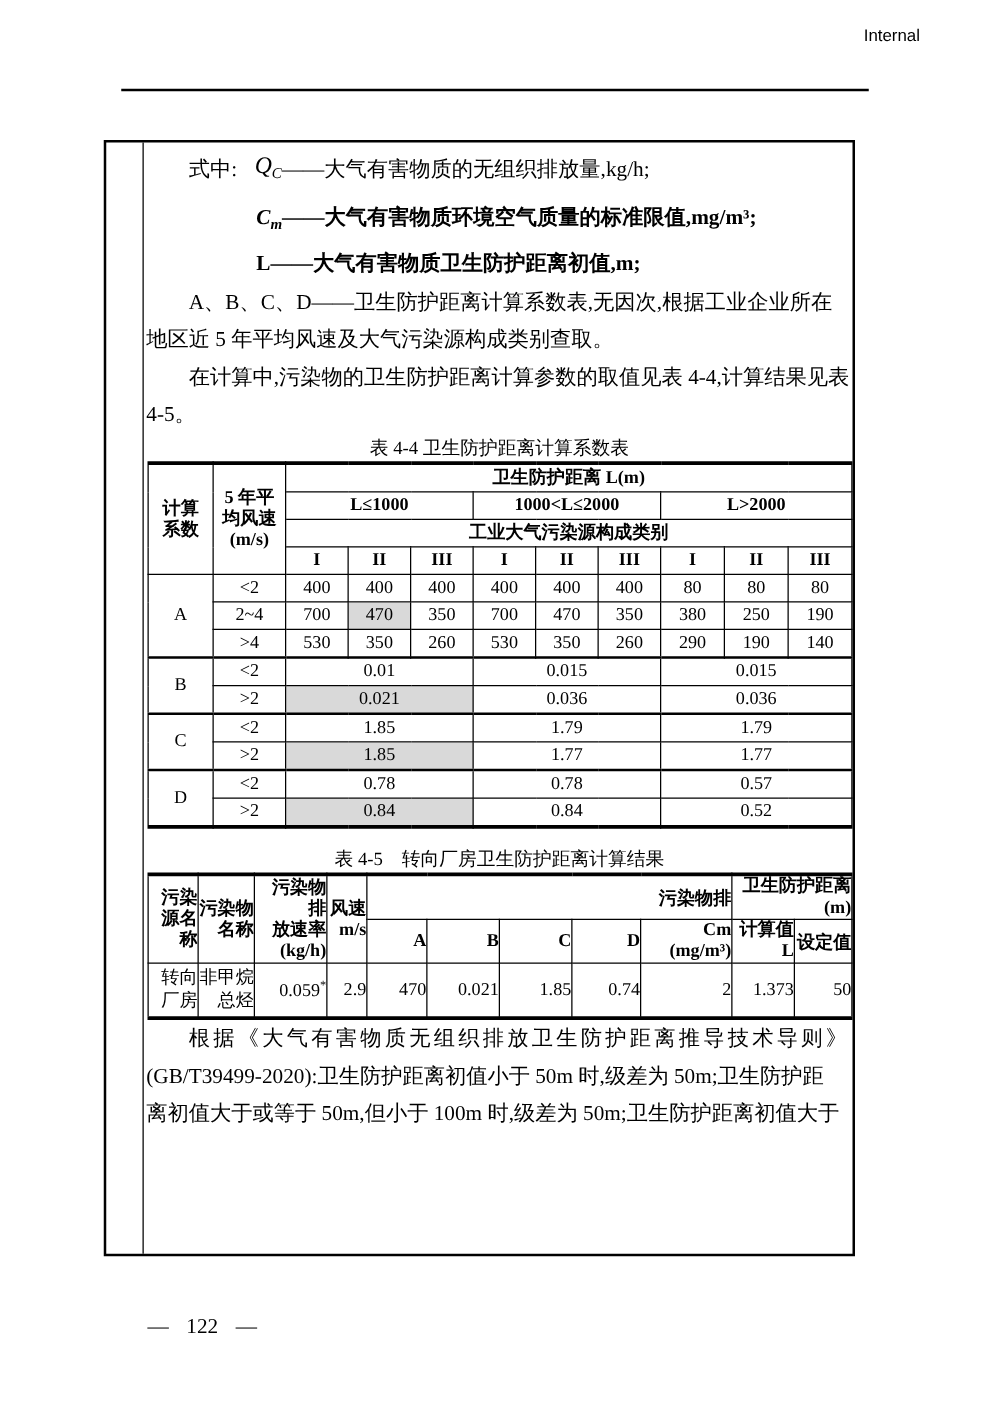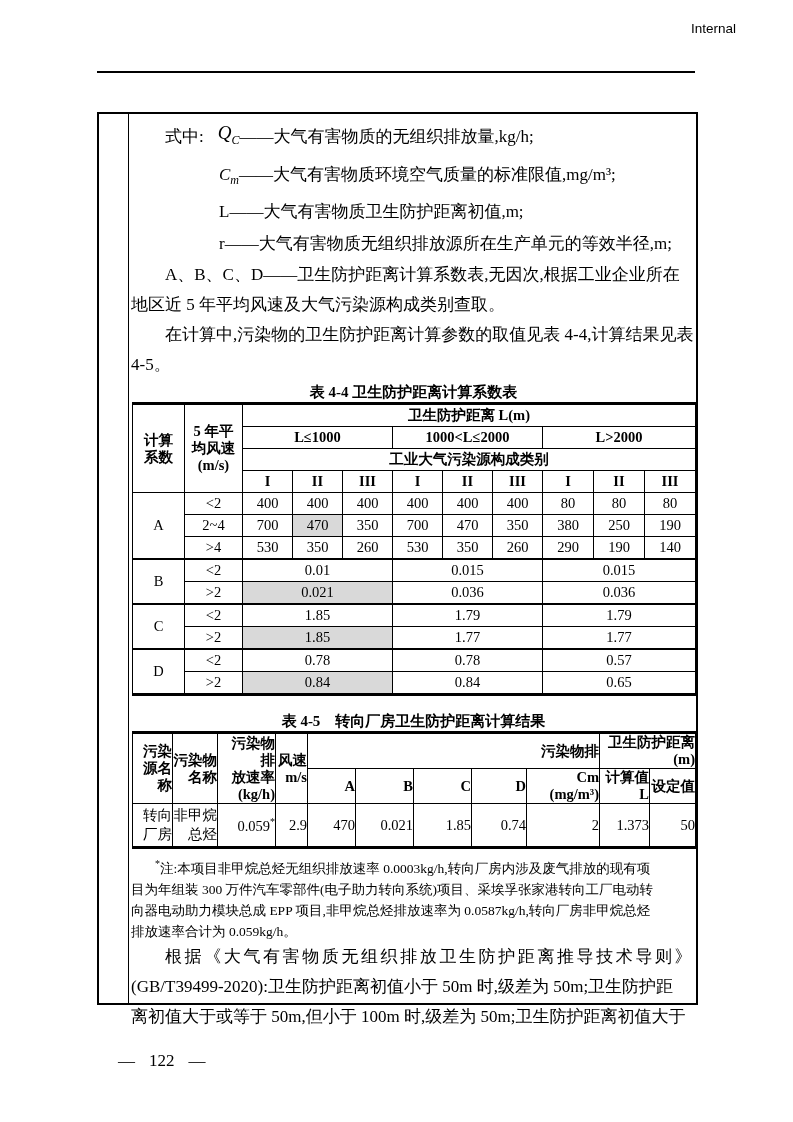--- a/index.html
+++ b/index.html
@@ -6,40 +6,40 @@
   html,body { width:793px; height:1122px; background:#ffffff; color:#000;
     font-family:"Liberation Serif","DejaVu Serif",serif; }
   body { position:relative; overflow:hidden; }
 
   .internal { position:absolute; top:21px; right:57px; font-size:13.5px;
     font-family:"Liberation Sans","DejaVu Sans",sans-serif; }
 
   .header-rule { position:absolute; left:97px; top:71px; width:598px;
     border-top:2px solid #000; }
 
-  .outer { position:absolute; left:97px; top:112px; width:601px; height:893px;
+  .outer { position:absolute; left:83px; top:112px; width:601px; height:893px;
     border:2px solid #000; }
   .gutter { position:absolute; left:29px; top:0; bottom:0; width:0;
     border-left:1px solid #000; }
   .content { position:absolute; left:30px; top:0; right:0; bottom:0;
     padding:6px 0 0 2px; font-size:17px; }
 
   .def-line { line-height:32px; white-space:nowrap; }
   .def-line.l1 { padding-left:34px; }
-  .def-line.ln { padding-left:88px; }
+  .def-line.ln { padding-left:88px;font-weight:bold; }
   .sym { font-style:italic; }
   .sym.q { font-size:19px; position:relative; top:-3px; }
   .sym sub { font-size:12px; }
   .lead { margin-right:14px; }
 
   .para-line { line-height:30px; }
   .indent { padding-left:34px; }
   .spread { letter-spacing:2.6px; }
 
-  .tbl-title { text-align:center; font-weight:bold; font-size:15px;
+  .tbl-title { text-align:center; font-weight:normal; font-size:15px;
     line-height:20px; margin-top:2px; }
   .tbl-title.t45t { margin-top:15px; }
 
   table { border-collapse:collapse; table-layout:fixed; width:563px;
     margin-left:1px; text-align:center; }
   td { border:1px solid #000; padding:0; overflow:hidden; }
 
   .t44 { border-top:3px solid #000; border-bottom:3px solid #000;
     font-size:14.5px; }
   .t44 td { height:21px; line-height:21px; }
@@ -80,23 +80,20 @@
 
     <div>
       <div class="def-line l1">
         <span class="lead">式中:</span><span class="sym q"><span>Q</span><sub>C</sub></span><span>——大气有害物质的无组织排放量,kg/h;</span>
       </div>
       <div class="def-line ln">
         <span class="sym"><span>C</span><sub>m</sub></span><span>——大气有害物质环境空气质量的标准限值,mg/m³;</span>
       </div>
       <div class="def-line ln">
         <span><span>L</span></span><span>——大气有害物质卫生防护距离初值,m;</span>
-      </div>
-      <div class="def-line ln">
-        <span><span>r</span></span><span>——大气有害物质无组织排放源所在生产单元的等效半径,m;</span>
       </div>
       <div class="para-line indent">A、B、C、D——卫生防护距离计算系数表,无因次,根据工业企业所在</div>
       <div class="para-line">地区近 5 年平均风速及大气污染源构成类别查取。</div>
     </div>
 
     <div>
       <div class="para-line indent">在计算中,污染物的卫生防护距离计算参数的取值见表 4-4,计算结果见表</div>
       <div class="para-line">4-5。</div>
     </div>
 
@@ -214,21 +211,21 @@
         <td rowspan="2">D</td>
         <td>&lt;2</td>
         <td colspan="3">0.78</td>
         <td colspan="3">0.78</td>
         <td colspan="3">0.57</td>
       </tr>
       <tr>
         <td>&gt;2</td>
         <td colspan="3" class="hl">0.84</td>
         <td colspan="3">0.84</td>
-        <td colspan="3">0.65</td>
+        <td colspan="3">0.52</td>
       </tr>
     </tbody>
       </table>
 
     <div class="tbl-title t45t">表 4-5　转向厂房卫生防护距离计算结果</div>
     <table class="t45">
       <colgroup>
         <col style="width:40px">
           <col style="width:45px">
           <col style="width:58px">
@@ -297,26 +294,20 @@
         <td>0.021</td>
         <td>1.85</td>
         <td>0.74</td>
         <td>2</td>
         <td>1.373</td>
         <td>50</td>
       </tr>
     </tbody>
       </table>
 
-    <div class="footnote">
-      <div class="fl first"><span class="fn-sup">*</span><span>注:本项目非甲烷总烃无组织排放速率 0.0003kg/h,转向厂房内涉及废气排放的现有项</span></div>
-      <div class="fl">目为年组装 300 万件汽车零部件(电子助力转向系统)项目、采埃孚张家港转向工厂电动转</div>
-      <div class="fl">向器电动助力模块总成 EPP 项目,非甲烷总烃排放速率为 0.0587kg/h,转向厂房非甲烷总烃</div>
-      <div class="fl">排放速率合计为 0.059kg/h。</div>
-    </div>
 
     <div class="para2">
       <div class="para-line indent spread">根据《大气有害物质无组织排放卫生防护距离推导技术导则》</div>
       <div class="para-line">(GB/T39499-2020):卫生防护距离初值小于 50m 时,级差为 50m;卫生防护距</div>
       <div class="para-line">离初值大于或等于 50m,但小于 100m 时,级差为 50m;卫生防护距离初值大于</div>
     </div>
 
   </div>
 </div>
 

